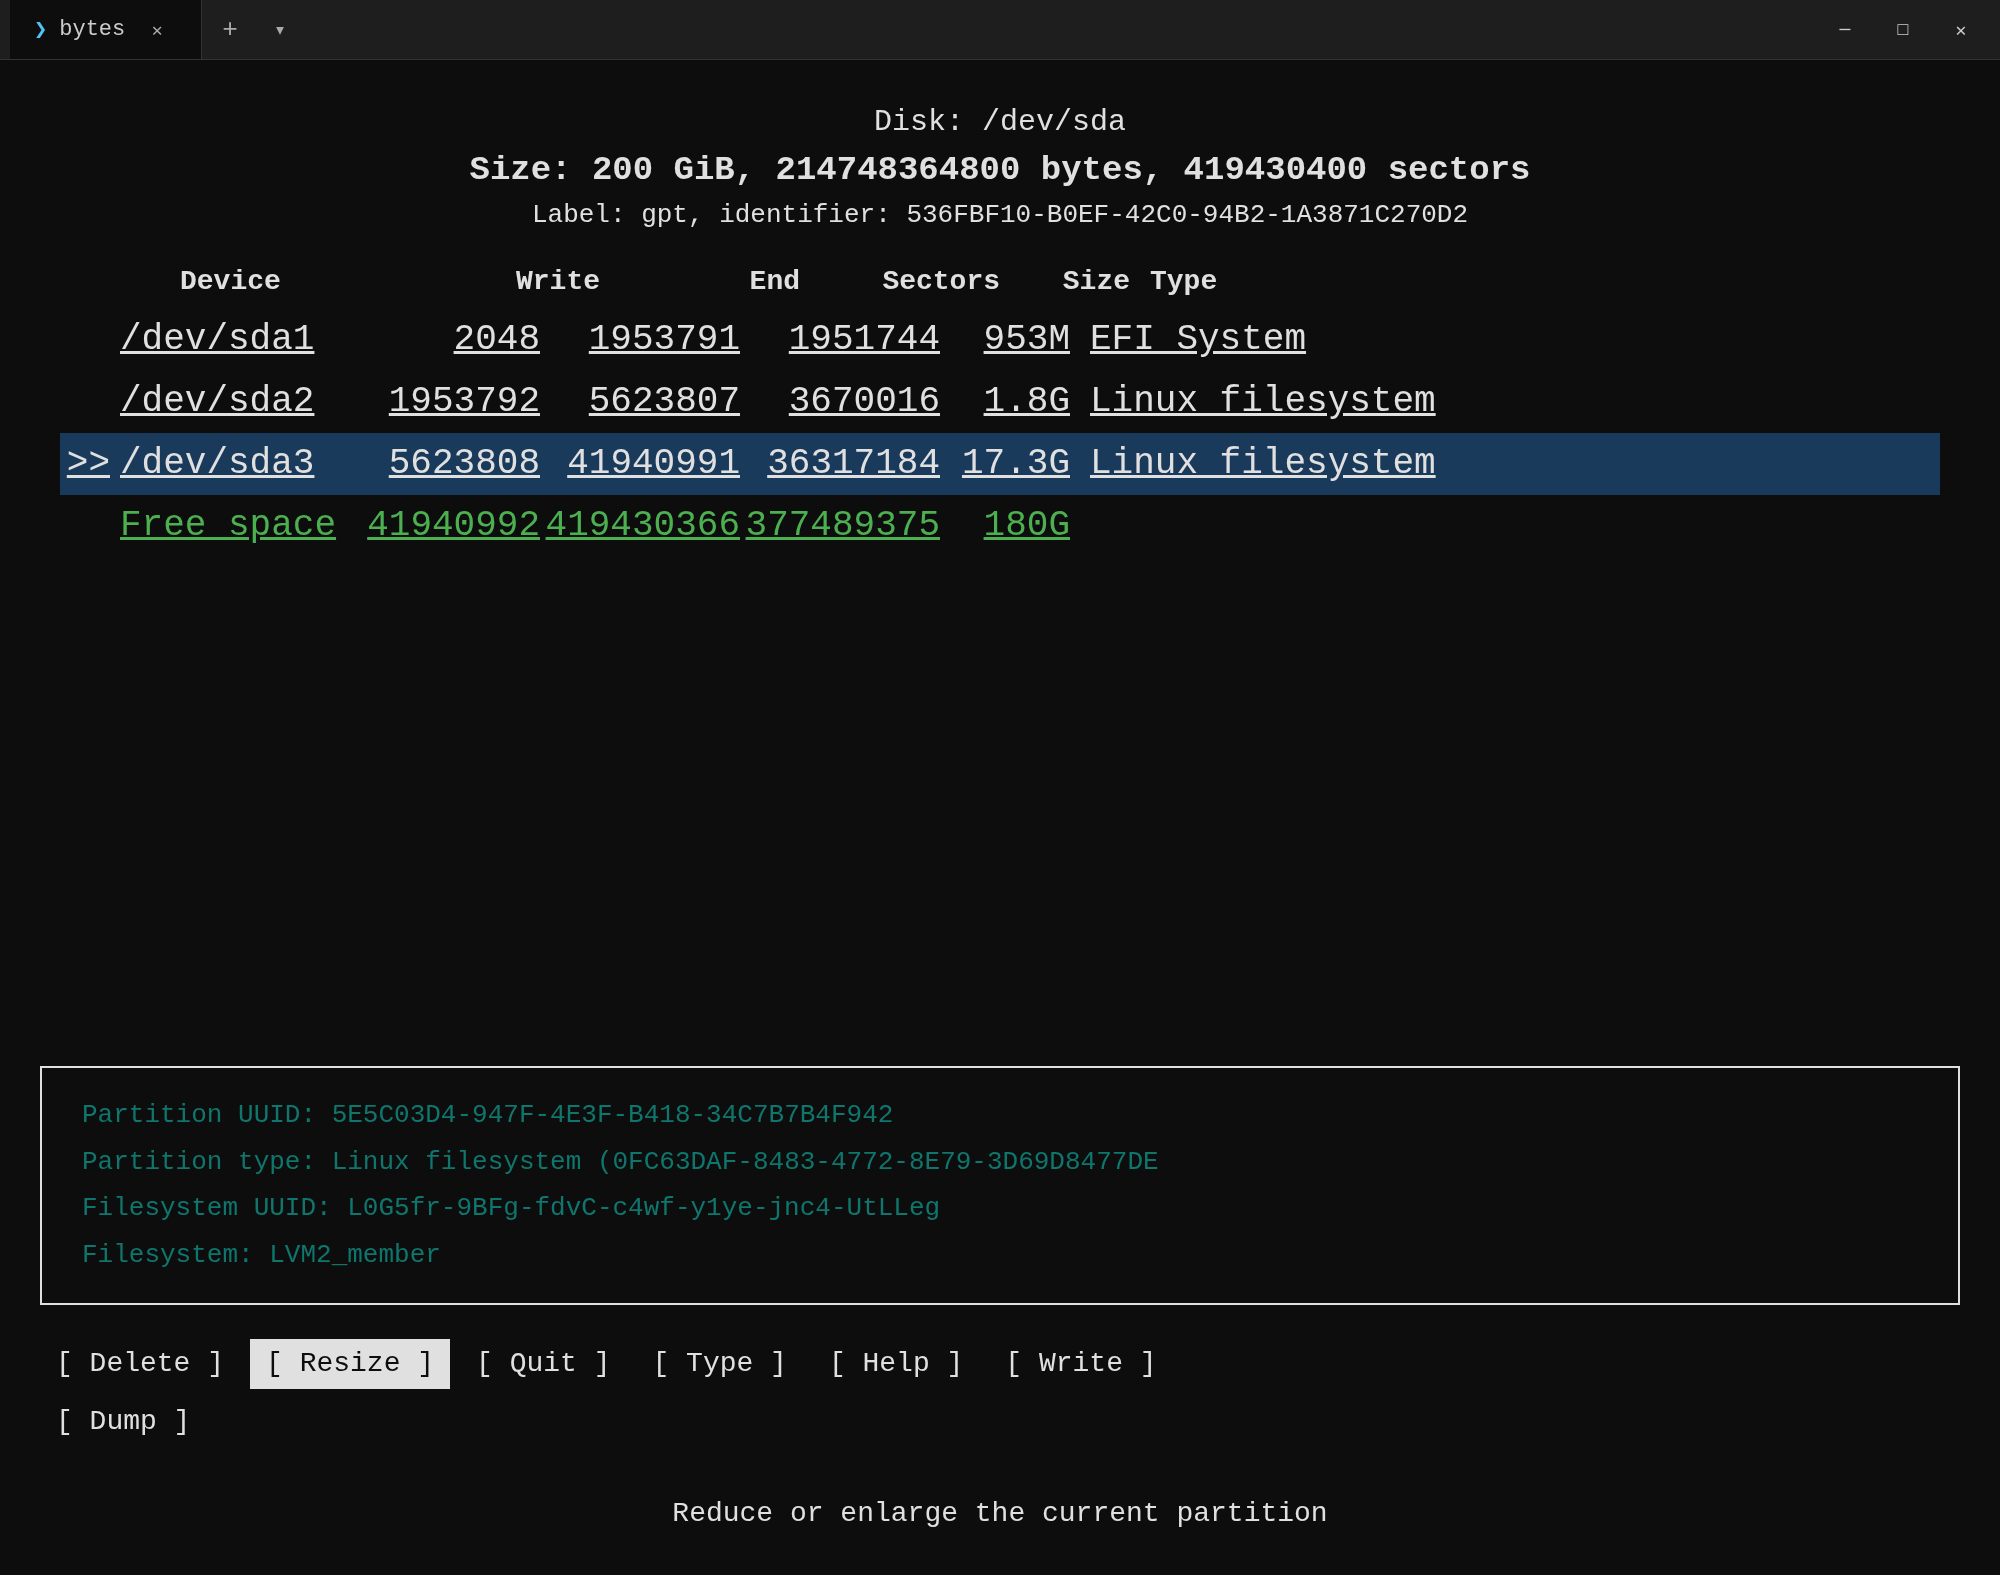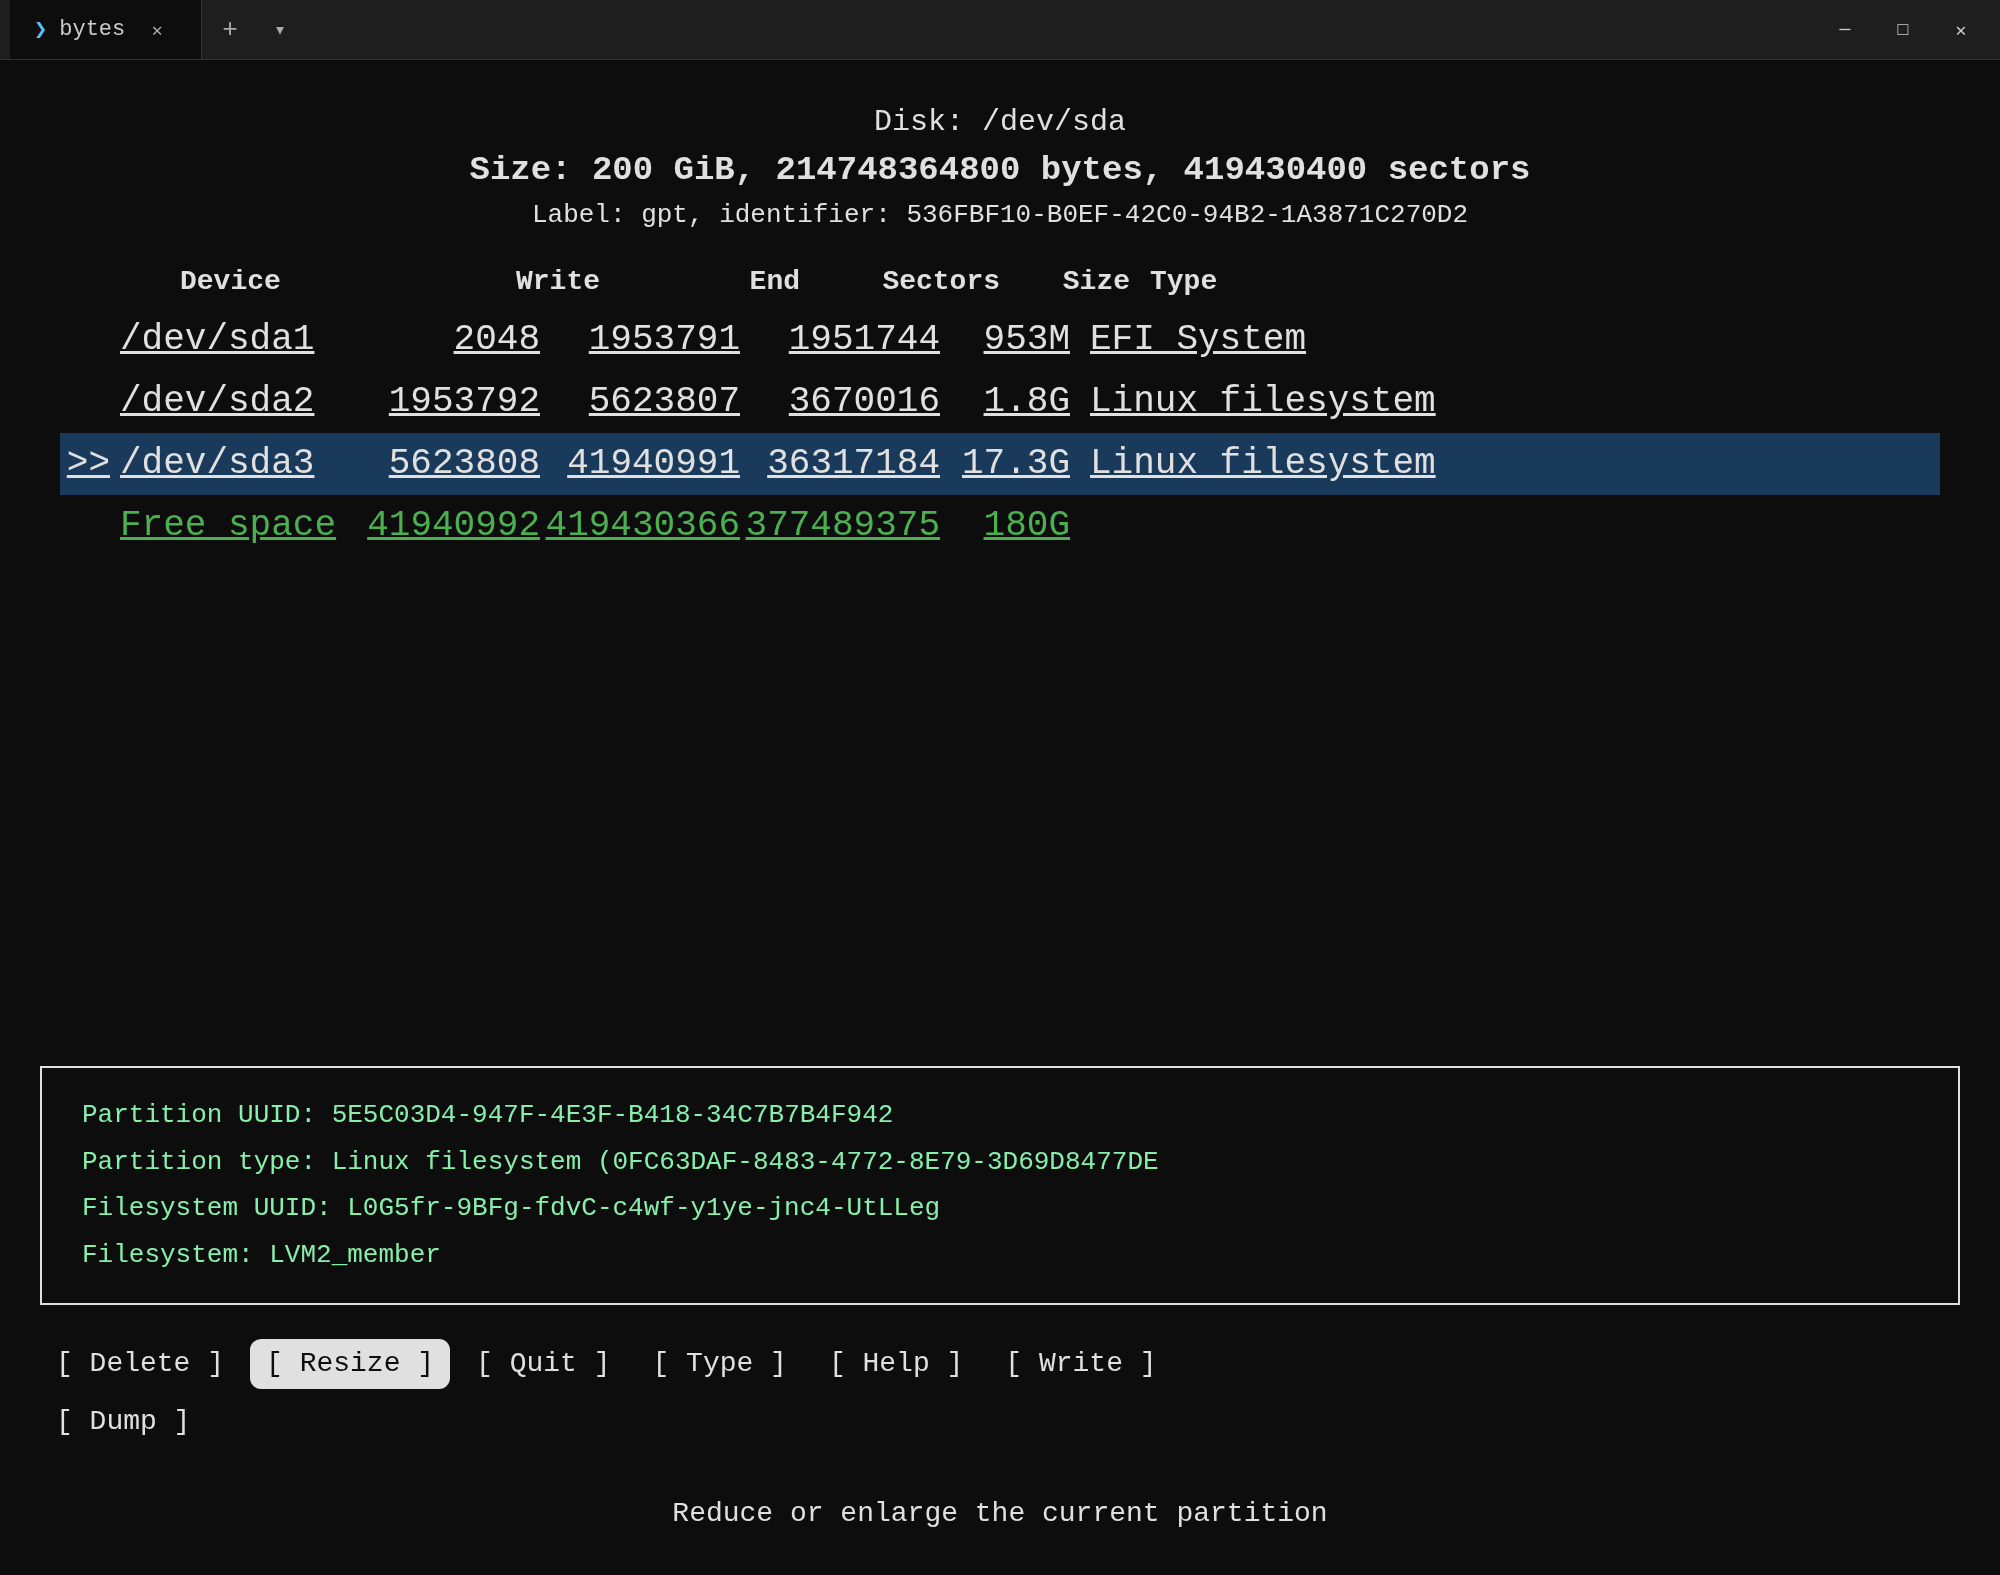--- a/index.html
+++ b/index.html
@@ -176,21 +176,21 @@
     
     .info-box {
       position: absolute;
       bottom: 270px;
       left: 40px;
       right: 40px;
       border: 2px solid #e0e0e0;
       padding: 24px 40px;
       font-size: 26px;
       line-height: 1.8;
-      color: #86efac;
+      color: #0f766e;
     }
 
     
     .action-bar {
       position: absolute;
       bottom: 120px;
       left: 40px;
       right: 40px;
       font-size: 28px;
       color: #e0e0e0;
@@ -205,21 +205,20 @@
     .action-btn {
       padding: 4px 16px;
       color: #e0e0e0;
       font-family: 'Courier New', Courier, monospace;
       font-size: 28px;
       white-space: nowrap;
     }
     .action-btn.selected {
       background: #e0e0e0;
       color: #0d0d0d;
-      border-radius: 11px;
     }
 
     
     .status-bar {
       position: absolute;
       bottom: 40px;
       left: 0;
       right: 0;
       text-align: center;
       font-size: 28px;

